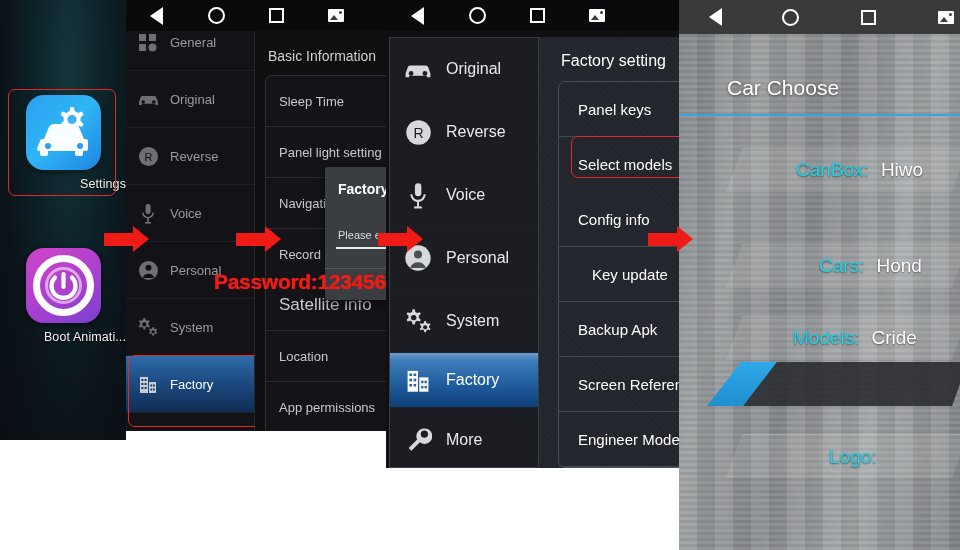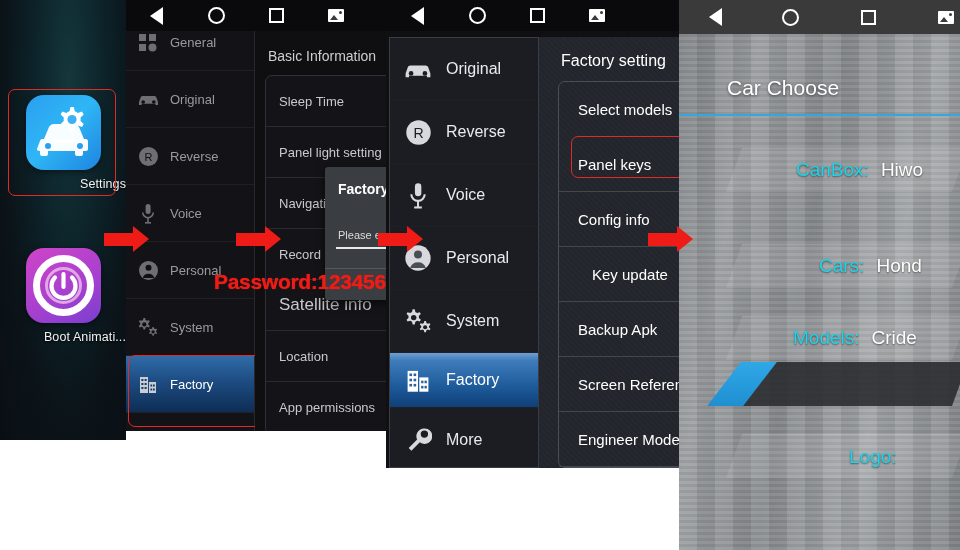--- a/index.html
+++ b/index.html
@@ -374,25 +374,25 @@
               <path d="M15.5 2 a6.3 6.3 0 0 0-5.6 9.1 L3 18 l2.2 2.2 6.9-6.9 A6.3 6.3 0 1 0 15.5 2 z M15.8 9.6 a3 3 0 1 1 0-6 a3 3 0 0 1 0 6 z"></path>
             </svg>
         </span>
         <span class="mi-label" style="font-size:16px;color:#e8eaed">More</span>
       </div>
     </div>
 
     <div class="content tex" style="left:153px; top:37px; width:140px; height:431px;">
       <div class="content-title" style="position:absolute;left:22px;top:15px;font-size:16px;color:#ffffff;">Factory setting</div>
       <div class="list-card tex" style="left:19px; top:44px; width:135px; height:387px; border-color:#4a4e55;">
+        <div class="row" style="height:55px;border-color:#43474e">
+          <span class="row-label" style="margin-left:19px;font-size:15px;color:#fff">Panel keys</span>
+          </div>
         <div class="row" style="height:55px;border-bottom:none">
           <span class="row-label" style="margin-left:19px;font-size:15px;color:#fff">Select models</span>
-          </div>
-        <div class="row" style="height:55px;border-color:#43474e">
-          <span class="row-label" style="margin-left:19px;font-size:15px;color:#fff">Panel keys</span>
           </div>
         <div class="row" style="height:55px;border-color:#43474e">
           <span class="row-label" style="margin-left:19px;font-size:15px;color:#fff">Config info</span>
           </div>
         <div class="row" style="height:55px;border-color:#43474e">
           <span class="row-label" style="margin-left:33px;font-size:15px;color:#fff">Key update</span>
           </div>
         <div class="row" style="height:55px;border-color:#43474e">
           <span class="row-label" style="margin-left:19px;font-size:15px;color:#fff">Backup Apk</span>
           </div>
@@ -443,21 +443,21 @@
     <div class="cc-row" style="left:0px; top:318px; width:281px; height:40px;">
       <span class="cc-key" style="margin-left:114px">Models:</span>
       <span class="cc-val" style="margin-left:12px">Cride</span>
     </div>
 
     <div class="cc-row active" style="left:55px; top:362px; width:226px; height:44px; transform:skewX(-20deg);">
       <span class="cc-tab" style="left:-10px"></span>
     </div>
 
     <div class="cc-band" style="left:55px; top:434px; width:226px; height:44px; transform:skewX(-20deg);"></div>
-    <div class="cc-row" style="left:0px; top:438px; width:281px; height:38px;padding-left:20px;">
+    <div class="cc-row" style="left:0px; top:438px; width:281px; height:38px;">
       <span class="cc-key" style="margin-left:150px">Logo:</span>
       <span class="cc-val" style="margin-left:12px"></span>
     </div>
   </div>
 
   <div class="arrow" style="left:104px; top:226px; width:45px; height:27px;">
     <span class="shaft" style="width:30px"></span>
       <span class="head" style="left:29px"></span>
   </div>
   <div class="arrow" style="left:236px; top:226px; width:45px; height:27px;">

